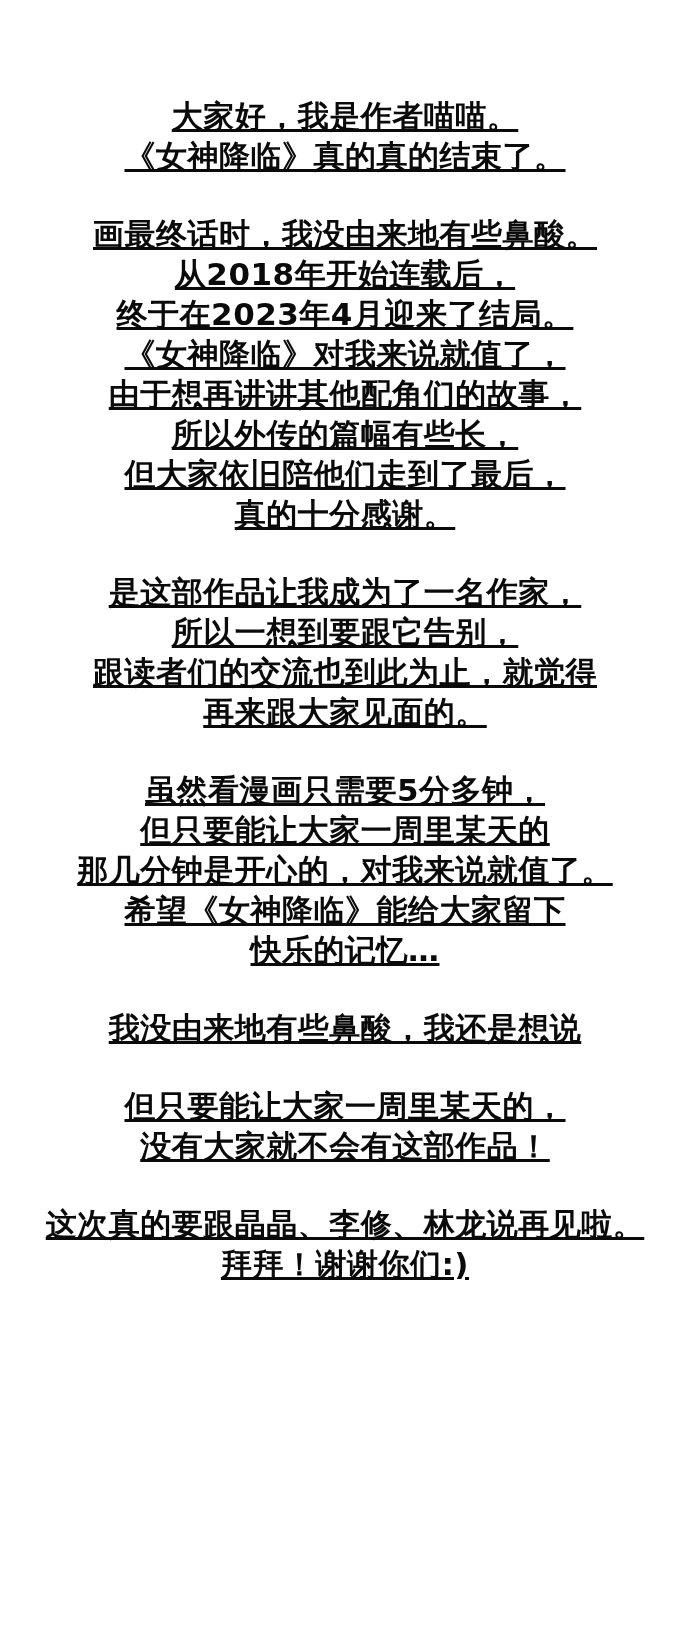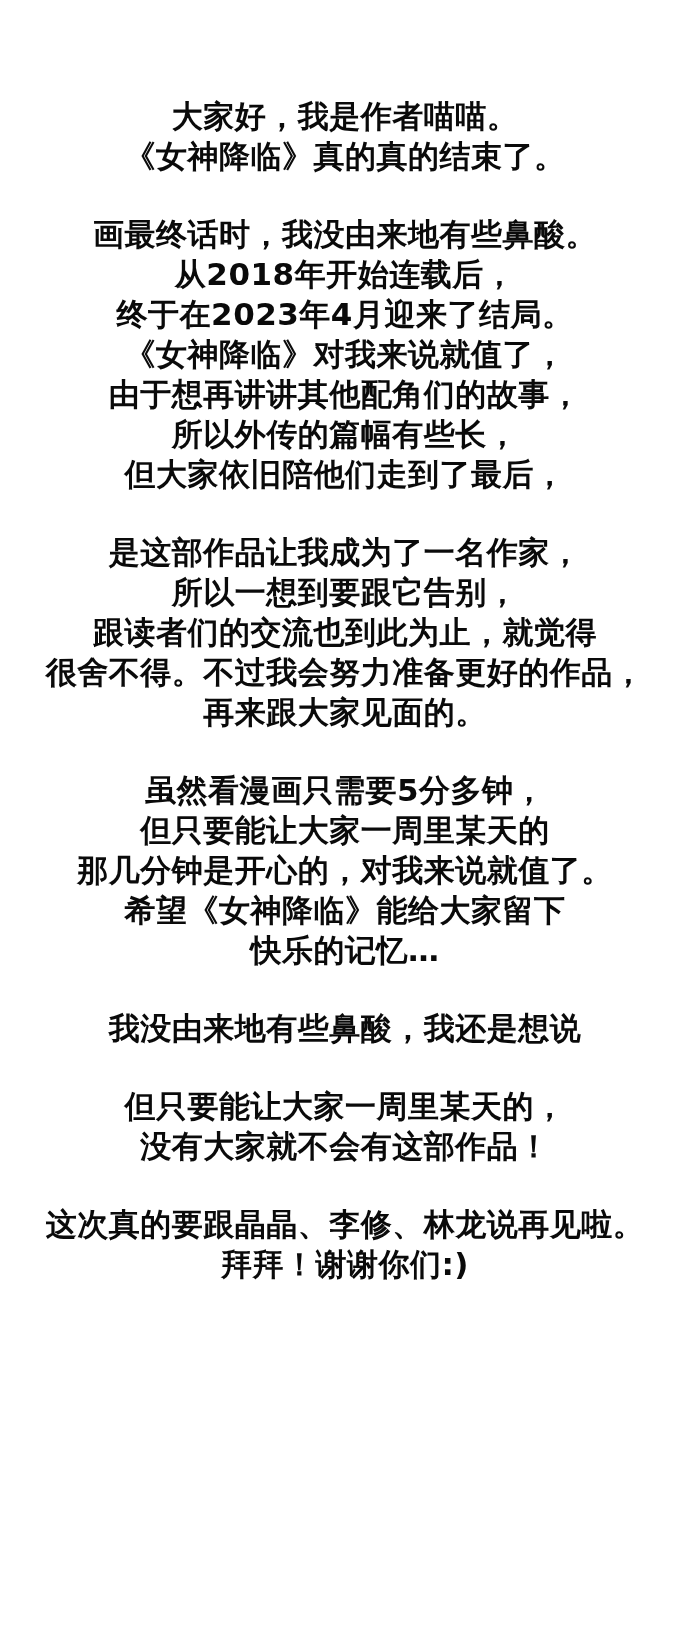--- a/index.html
+++ b/index.html
@@ -17,20 +17,21 @@
   .note-page {
     box-sizing: border-box;
     width: 690px;
     height: 1632px;
     padding-top: 96px;
     background: #ffffff;
     text-align: center;
   }
   .para {
     margin: 0 0 38px 0;
+    text-decoration: underline;
   }
   .para:last-child {
     margin-bottom: 0;
   }
   .line {
     font-size: 31px;
     line-height: 40px;
     font-weight: 600;
     letter-spacing: 0.5px;
     white-space: nowrap;
@@ -47,27 +48,27 @@
   </div>
 
   <div class="para">
     <div class="line">画最终话时，我没由来地有些鼻酸。</div>
     <div class="line">从2018年开始连载后，</div>
     <div class="line">终于在2023年4月迎来了结局。</div>
     <div class="line">《女神降临》对我来说就值了，</div>
     <div class="line">由于想再讲讲其他配角们的故事，</div>
     <div class="line">所以外传的篇幅有些长，</div>
     <div class="line">但大家依旧陪他们走到了最后，</div>
+    <div class="line">真的十分感谢。</div>
   </div>
 
   <div class="para">
     <div class="line">是这部作品让我成为了一名作家，</div>
     <div class="line">所以一想到要跟它告别，</div>
     <div class="line">跟读者们的交流也到此为止，就觉得</div>
-    <div class="line">很舍不得。不过我会努力准备更好的作品，</div>
     <div class="line">再来跟大家见面的。</div>
   </div>
 
   <div class="para">
     <div class="line">虽然看漫画只需要5分多钟，</div>
     <div class="line">但只要能让大家一周里某天的</div>
     <div class="line">那几分钟是开心的，对我来说就值了。</div>
     <div class="line">希望《女神降临》能给大家留下</div>
     <div class="line">快乐的记忆…</div>
   </div>

